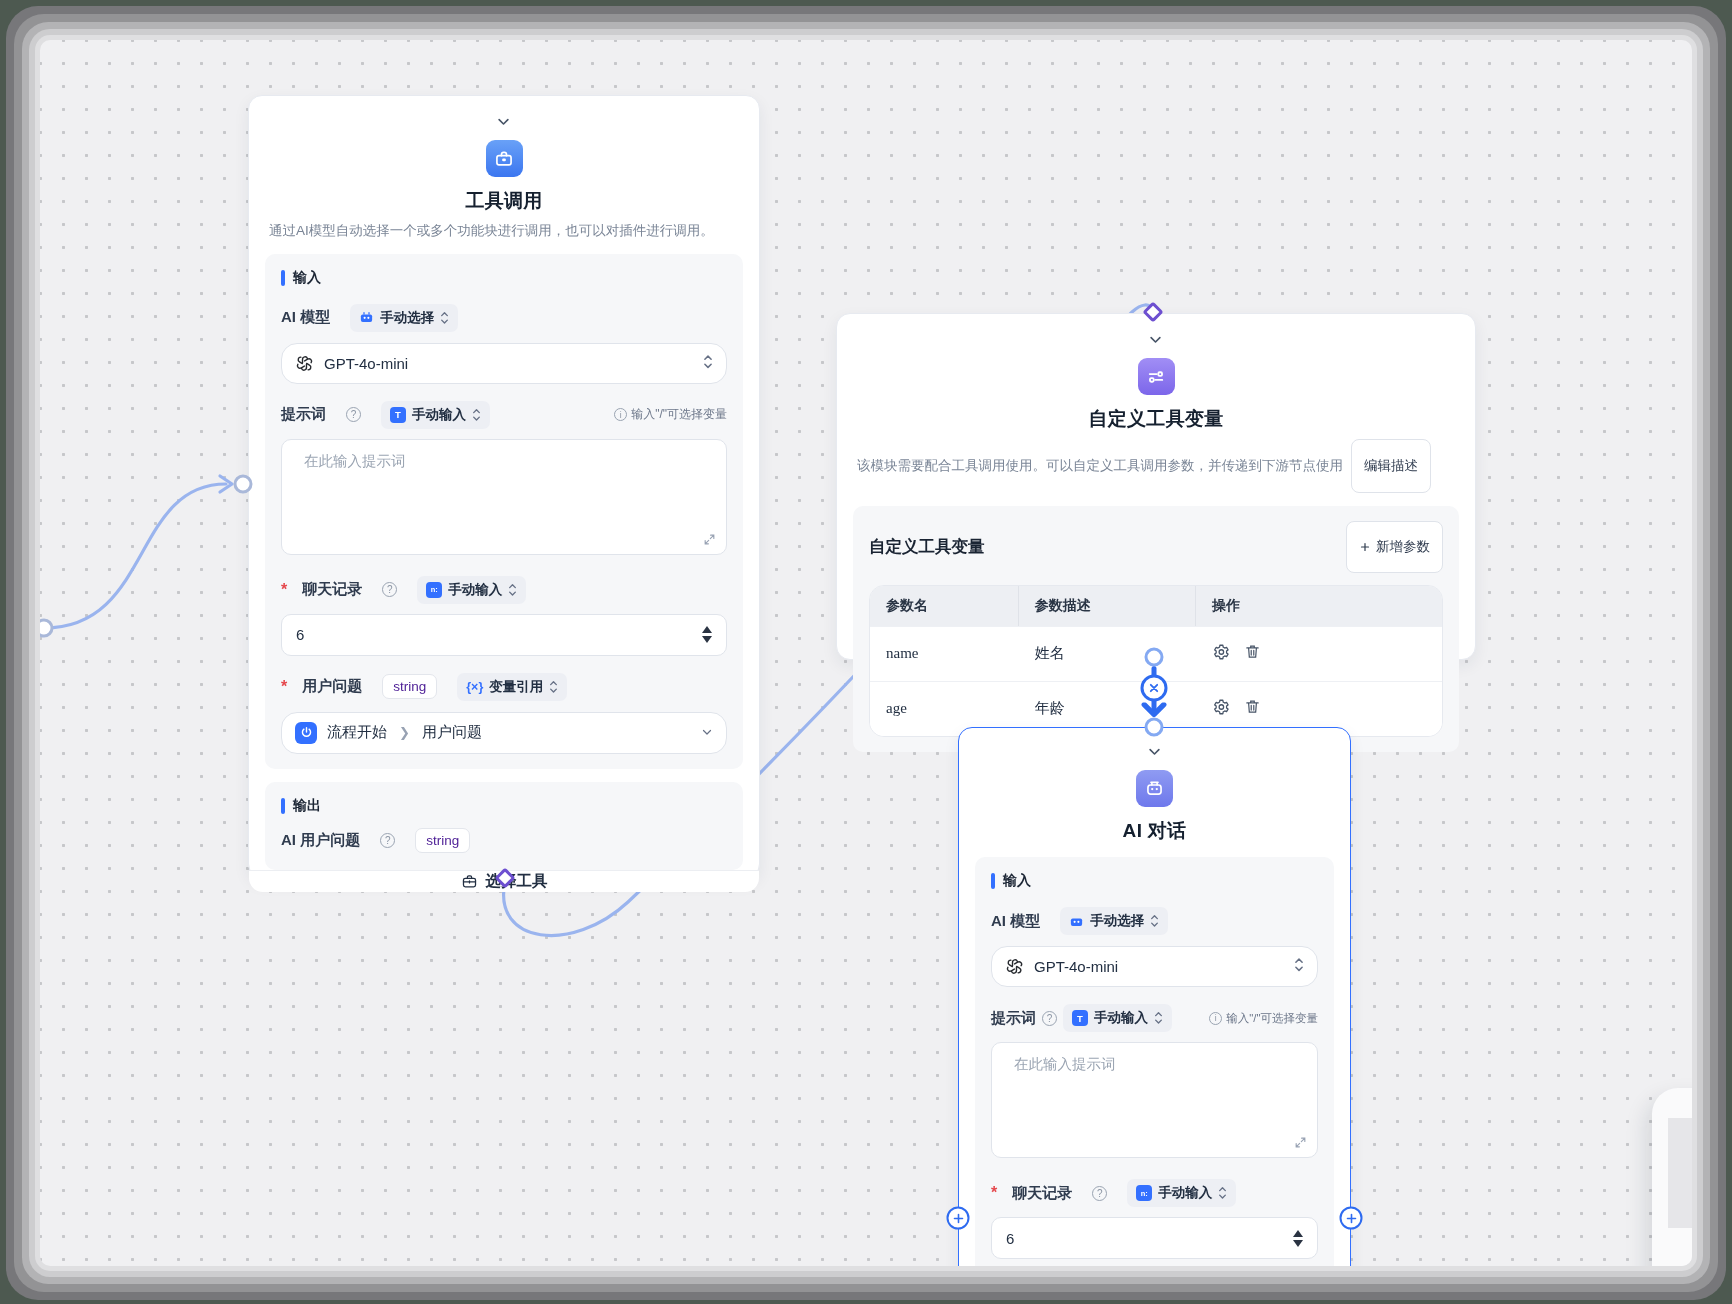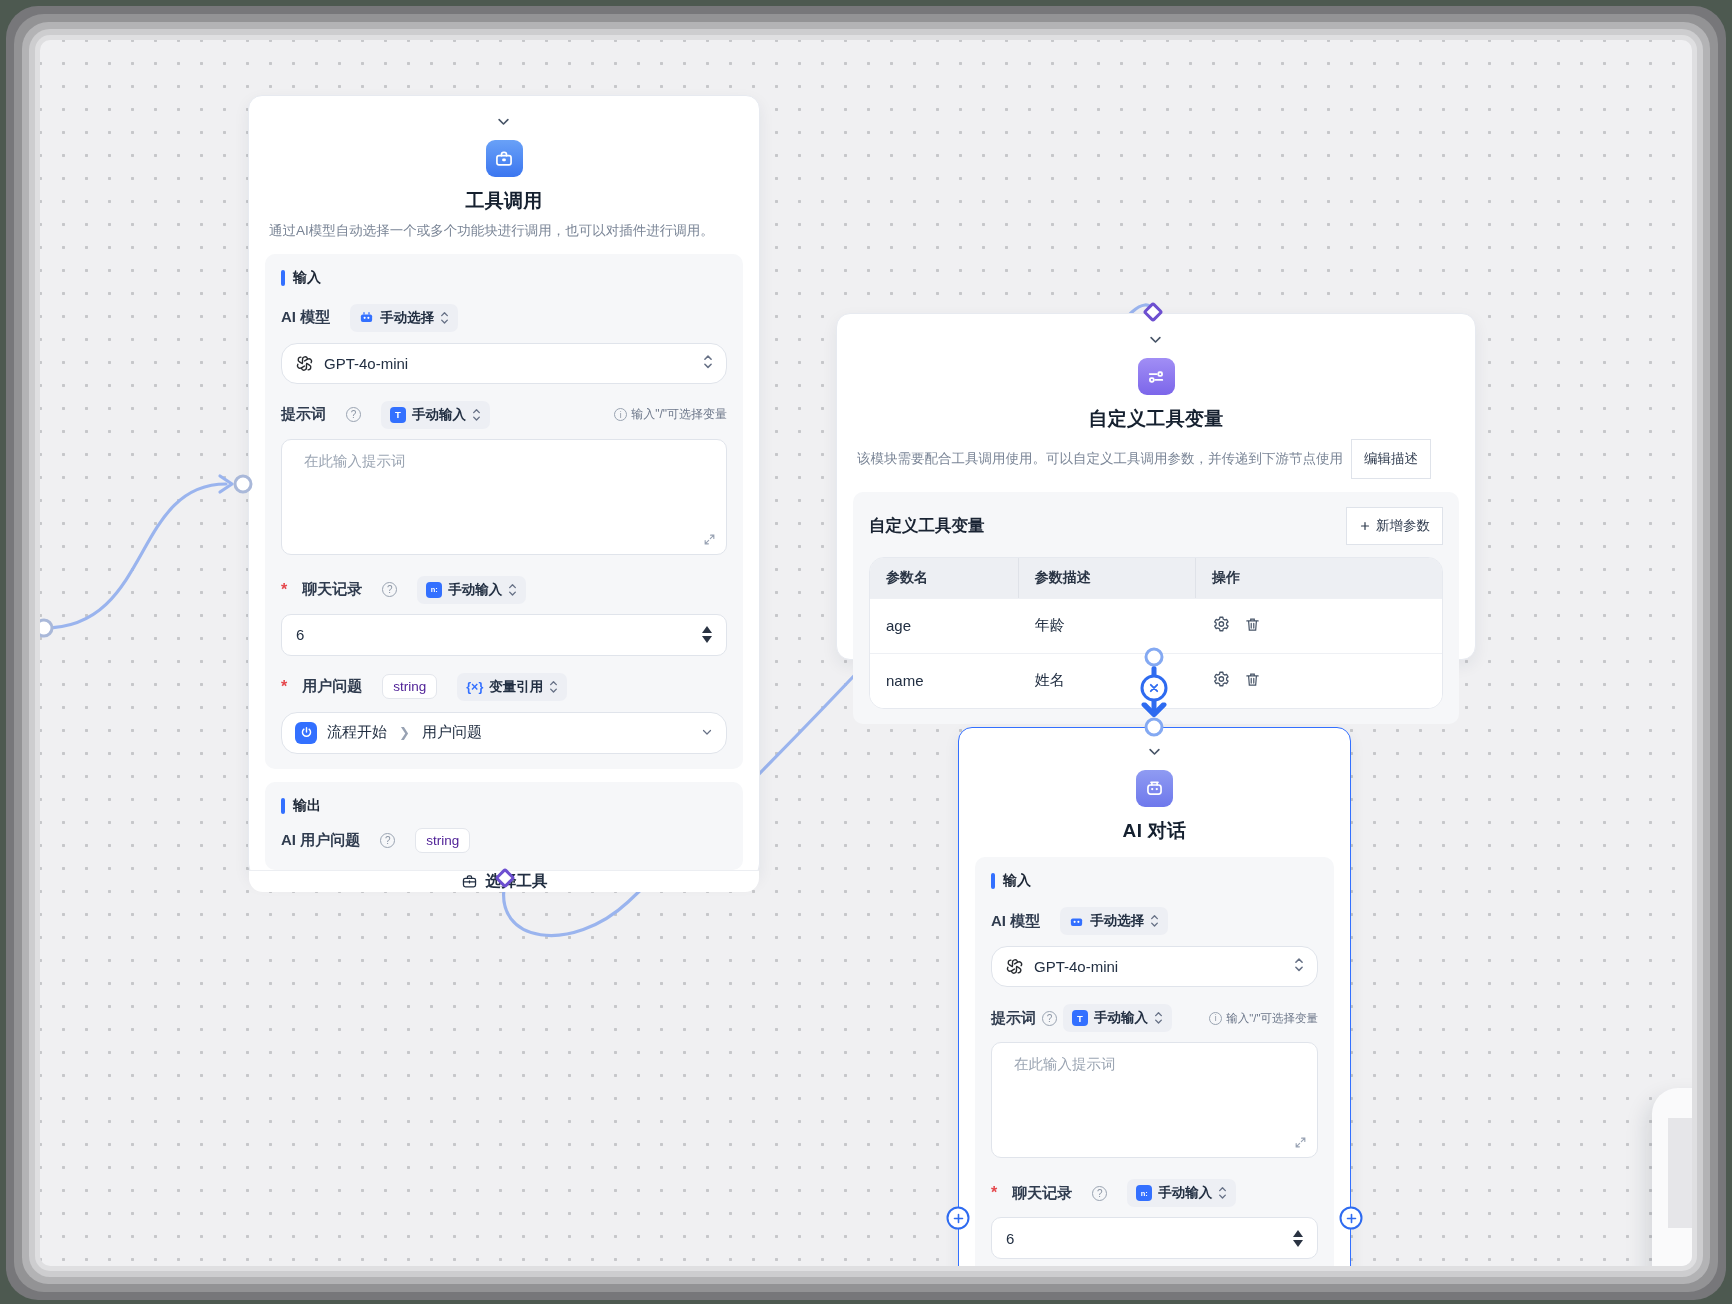--- a/index.html
+++ b/index.html
@@ -61,25 +61,25 @@
   .spin{ margin-left:auto; display:flex; flex-direction:column; gap:3px; align-items:center; }
   .tri-up{ width:0; height:0; border-left:5px solid transparent; border-right:5px solid transparent; border-bottom:7px solid #2a3342; }
   .tri-dn{ width:0; height:0; border-left:5px solid transparent; border-right:5px solid transparent; border-top:7px solid #2a3342; }
   .flowicon{ width:22px; height:22px; border-radius:6px; background:#3370ff; display:flex; align-items:center; justify-content:center; }
   .pathsep{ color:#98a2b3; font-weight:700; font-size:13px; padding:0 2px; }
 
   .footer{ margin-top:auto; border-top:1px solid #eceef2; height:48px; display:flex; align-items:center;
            justify-content:center; gap:8px; font-size:15.5px; font-weight:600; color:#222f42;
            border-radius:0 0 14px 14px; background:#fff; }
 
-  .btn{ background:#fff; border:1px solid #dfe3ea; border-radius:0; padding:9px 12px; font-size:13.5px;
+  .btn{ background:#fff; border:1px solid #dfe3ea; border-radius:8px; padding:16px 12px; font-size:13.5px;
         color:#303c4f; display:inline-flex; align-items:center; gap:5px; white-space:nowrap; font-weight:500; }
 
   
-  .tbl{ margin-top:12px; border:1px solid #e6e9ef; border-radius:15px; overflow:hidden; background:#fff; }
+  .tbl{ margin-top:12px; border:1px solid #e6e9ef; border-radius:15px; overflow:hidden; background:#fff;font-family:Liberation Serif, serif; }
   .thead{ display:flex; background:#edeff3; }
   .thead .th{ padding:11px 0 11px 16px; font-size:14px; font-weight:700; color:#2a3545; border-right:1px solid #dfe2e8; }
   .thead .th:last-child{ border-right:none; }
   .trow{ display:flex; align-items:center; border-top:1px solid #eef0f4; background:#fff; height:55px; }
   .td{ padding-left:16px; font-size:15px; color:#222f42; display:flex; align-items:center; gap:14px; }
   .c1{ width:26%; } .c2{ width:31%; } .c3{ width:43%; }
 
   
   .port{ position:absolute; width:19px; height:19px; border-radius:50%; background:#fff;
          border:3.5px solid #a9b8d9; transform:translate(-50%,-50%); z-index:4; }
@@ -294,48 +294,48 @@
             </svg>
           <span>新增参数</span>
         </span>
       </div>
 
       <div class="tbl">
         <div class="thead">
           <span class="th c1">参数名</span>
           <span class="th c2">参数描述</span>
           <span class="th c3">操作</span>
-        </div>
-        <div class="trow">
-          <span class="td c1">age</span>
-          <span class="td c2">年龄</span>
-          <span class="td c3">
-            <span><svg width="18" viewBox="0 0 24 24" fill="none" stroke="#475467" stroke-width="1.7" stroke-linejoin="round">
-                  <path d="M19.4 13.2a7.6 7.6 0 0 0 0-2.4l2-1.6-2-3.4-2.4 1a7.6 7.6 0 0 0-2.1-1.2L14.5 3h-4l-.4 2.6A7.6 7.6 0 0 0 8 6.8l-2.4-1-2 3.4 2 1.6a7.6 7.6 0 0 0 0 2.4l-2 1.6 2 3.4 2.4-1a7.6 7.6 0 0 0 2.1 1.2l.4 2.6h4l.4-2.6a7.6 7.6 0 0 0 2.1-1.2l2.4 1 2-3.4z"></path>
-                  <circle cx="12.5" cy="12" r="3"></circle>
-                </svg></span>
-            <span><svg width="17" viewBox="0 0 24 24" fill="none" stroke="#475467" stroke-width="1.7" stroke-linecap="round">
-                  <path d="M4 7h16M9.5 7V4.5h5V7M6.5 7l1 13h9l1-13M10.2 10.5v6.5M13.8 10.5v6.5"></path>
-                </svg></span>
-          </span>
         </div>
         <div class="trow">
           <span class="td c1">name</span>
           <span class="td c2">姓名</span>
           <span class="td c3">
             <span><svg width="18" viewBox="0 0 24 24" fill="none" stroke="#475467" stroke-width="1.7" stroke-linejoin="round">
                   <path d="M12 2.8l2 1.2h2.3l1.2 2 2 1.2v2.3l1.2 2-1.2 2v2.3l-2 1.2-1.2 2H14l-2 1.2-2-1.2H7.7l-1.2-2-2-1.2v-2.3l-1.2-2 1.2-2V8.4l2-1.2 1.2-2H10z" opacity="0"></path>
                   <path d="M19.4 13.2a7.6 7.6 0 0 0 0-2.4l2-1.6-2-3.4-2.4 1a7.6 7.6 0 0 0-2.1-1.2L14.5 3h-4l-.4 2.6A7.6 7.6 0 0 0 8 6.8l-2.4-1-2 3.4 2 1.6a7.6 7.6 0 0 0 0 2.4l-2 1.6 2 3.4 2.4-1a7.6 7.6 0 0 0 2.1 1.2l.4 2.6h4l.4-2.6a7.6 7.6 0 0 0 2.1-1.2l2.4 1 2-3.4z"></path>
                   <circle cx="12.5" cy="12" r="3"></circle>
                 </svg></span>
             <span><svg width="17" viewBox="0 0 24 24" fill="none" stroke="#475467" stroke-width="1.7" stroke-linecap="round">
                   <path d="M4 7h16M9.5 7V4.5h5V7M6.5 7l1 13h9l1-13M10.2 10.5v6.5M13.8 10.5v6.5"></path>
                 </svg></span>
           </span>
         </div>
+        <div class="trow">
+          <span class="td c1">age</span>
+          <span class="td c2">年龄</span>
+          <span class="td c3">
+            <span><svg width="18" viewBox="0 0 24 24" fill="none" stroke="#475467" stroke-width="1.7" stroke-linejoin="round">
+                  <path d="M19.4 13.2a7.6 7.6 0 0 0 0-2.4l2-1.6-2-3.4-2.4 1a7.6 7.6 0 0 0-2.1-1.2L14.5 3h-4l-.4 2.6A7.6 7.6 0 0 0 8 6.8l-2.4-1-2 3.4 2 1.6a7.6 7.6 0 0 0 0 2.4l-2 1.6 2 3.4 2.4-1a7.6 7.6 0 0 0 2.1 1.2l.4 2.6h4l.4-2.6a7.6 7.6 0 0 0 2.1-1.2l2.4 1 2-3.4z"></path>
+                  <circle cx="12.5" cy="12" r="3"></circle>
+                </svg></span>
+            <span><svg width="17" viewBox="0 0 24 24" fill="none" stroke="#475467" stroke-width="1.7" stroke-linecap="round">
+                  <path d="M4 7h16M9.5 7V4.5h5V7M6.5 7l1 13h9l1-13M10.2 10.5v6.5M13.8 10.5v6.5"></path>
+                </svg></span>
+          </span>
+        </div>
       </div>
     </div>
   </div>
 
   <div class="node" style="left:918px; top:687px; width:393px; height:590px; border:1.6px solid #3370ff;">
     <div class="node-head" style="padding-top:15px">
       <span class="collapse">
         <svg width="15" viewBox="0 0 24 24" fill="none" stroke="#475467" stroke-width="2.6" stroke-linecap="round" stroke-linejoin="round">
             <path d="M5 9l7 7 7-7"></path>
           </svg>

